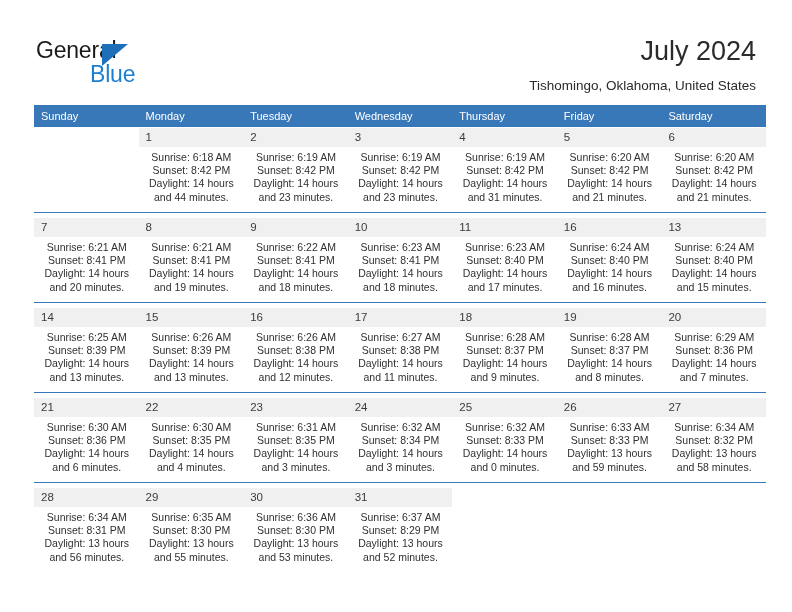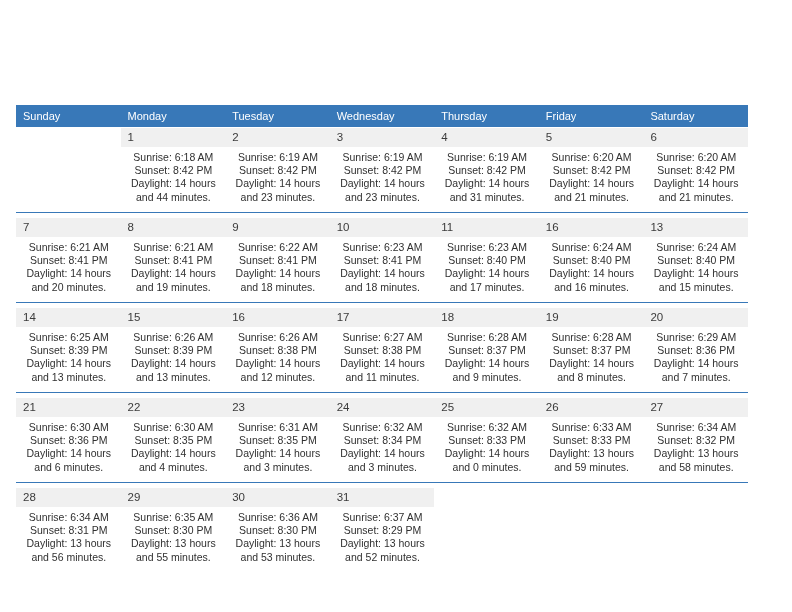--- a/index.html
+++ b/index.html
@@ -73,21 +73,21 @@
     top: 78px;
     font-size: 13.5px;
     color: #2b2b2b;
     text-align: right;
     white-space: nowrap;
   }
 
   
   .calendar {
     position: absolute;
-    left: 16px;
+    left: 34px;
     top: 105px;
     width: 732px;
   }
   table.cal {
     width: 732px;
     border-collapse: collapse;
     table-layout: fixed;
   }
   table.cal th {
     background: #3878b8;
@@ -132,20 +132,31 @@
     color: #303030;
     text-align: center;
   }
   .info div { white-space: nowrap; }
 </style>
 </head>
 <body>
 
 <div class="page">
 
+  <div class="header">
+
+    <div class="logo">
+      <span class="logo-general">General</span>
+      <span class="logo-tri"></span>
+      <span class="logo-blue">Blue</span>
+    </div>
+
+    <div class="title">July 2024</div>
+    <div class="subtitle">Tishomingo, Oklahoma, United States</div>
+  </div>
 
   <div class="calendar">
     <table class="cal">
       <thead>
         <tr>
           <th>Sunday</th>
           <th>Monday</th>
           <th>Tuesday</th>
           <th>Wednesday</th>
           <th>Thursday</th>

